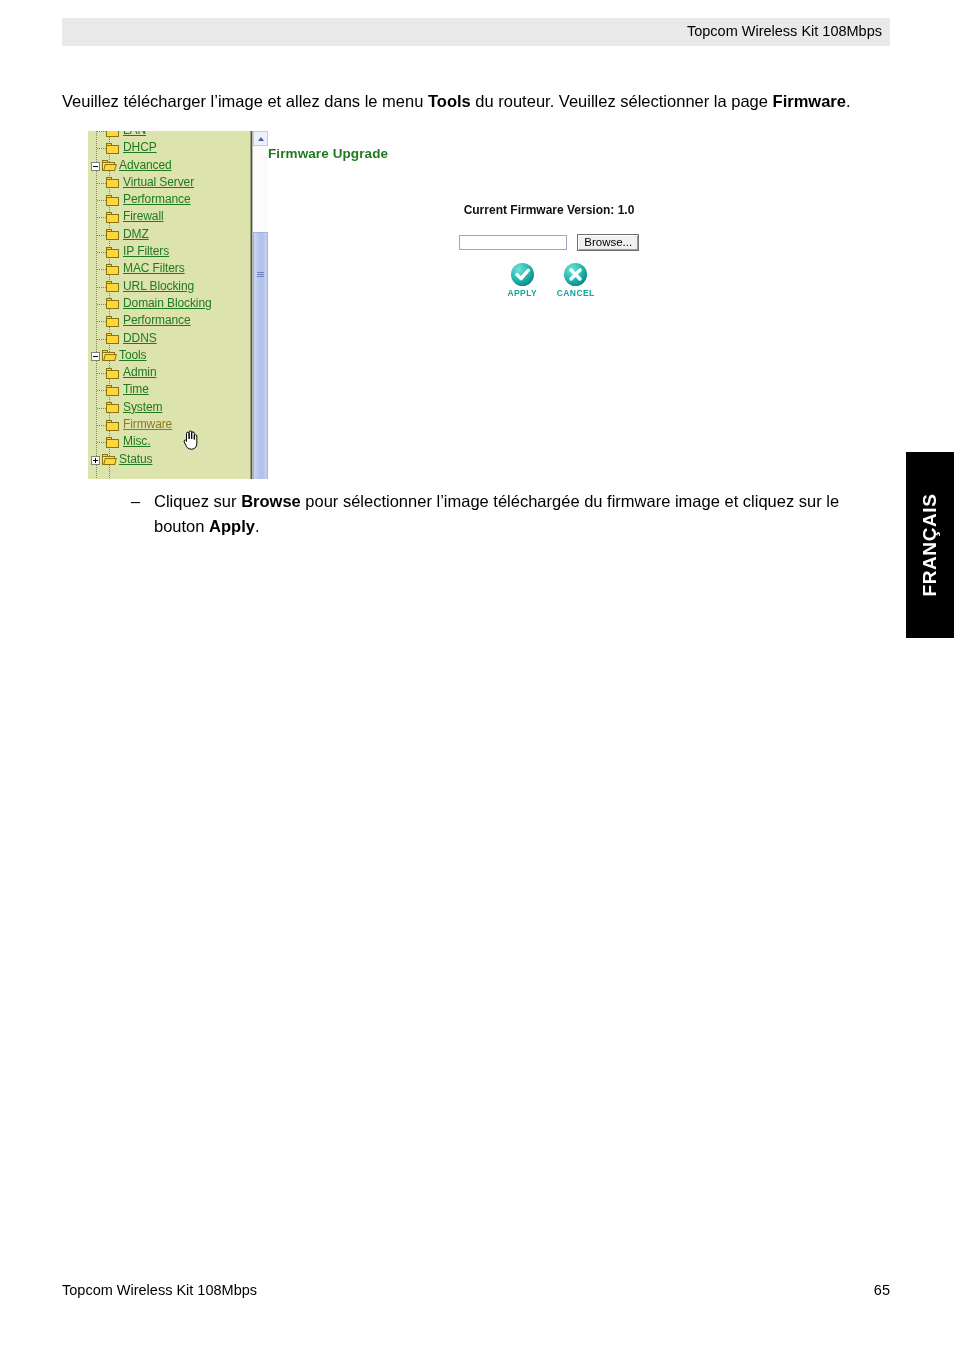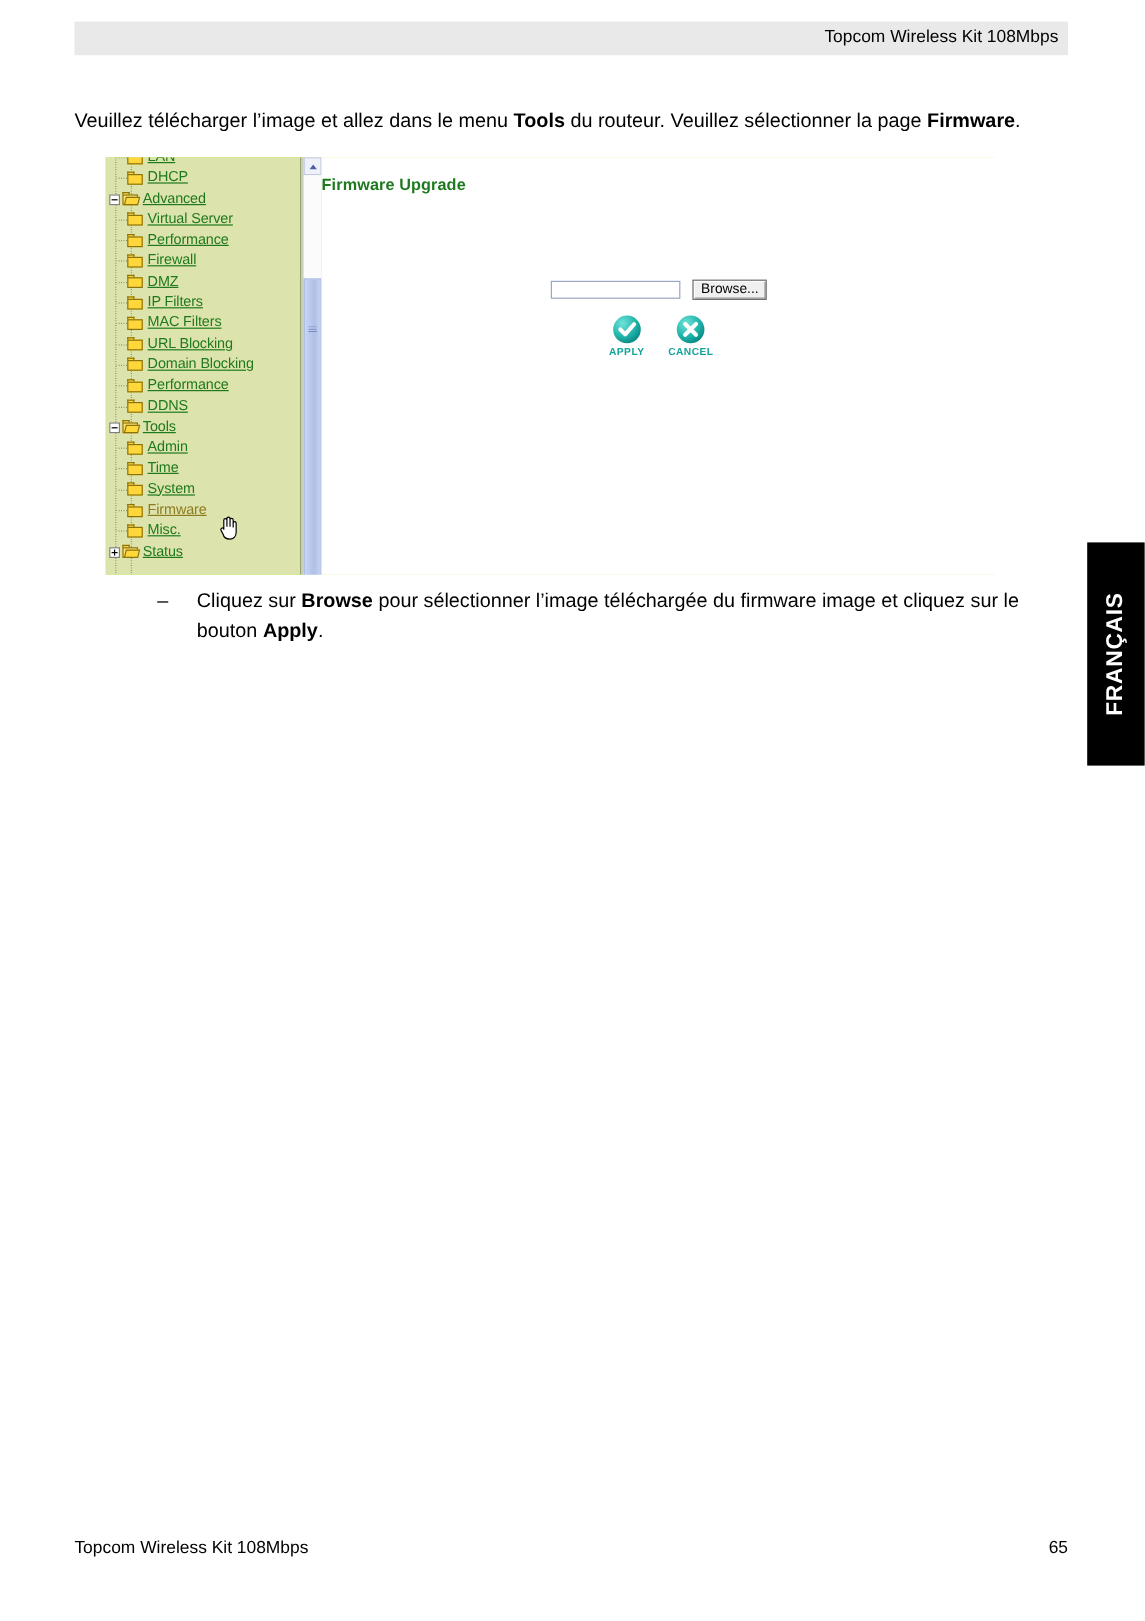--- a/index.html
+++ b/index.html
@@ -47,21 +47,21 @@
   }
   .intro b { font-weight: bold; }
 
   
   .shot {
     position: absolute;
     left: 88px;
     top: 131px;
     width: 742px;
     height: 348px;
-    background: #bef264;
+    background: #0369a1;
   }
   .shot-frame {
     position: absolute;
     left: 0;
     top: 0;
     width: 180px;
     height: 348px;
     overflow: hidden;
   }
   .tree-pane {
@@ -372,21 +372,21 @@
     line-height: 25px;
     color: #000;
   }
   .bullet .dash {
     position: absolute;
     left: 0;
     top: 0;
   }
   .bullet .btext {
     display: block;
-    margin-left: 33px;
+    margin-left: 23px;
   }
   .bullet b { font-weight: bold; }
 
   
   .lang-tab {
     position: absolute;
     left: 906px;
     top: 452px;
     width: 48px;
     height: 186px;
@@ -606,20 +606,21 @@
       <div class="sb-arrow"></div>
       <div class="sb-track">
         <div class="sb-thumb"></div>
         <div class="sb-grip"></div>
       </div>
     </div>
   </div>
 
   <div class="content-pane">
     <div class="fw-title">Firmware Upgrade</div>
+    <div class="fw-version">Current Firmware Version: 1.0</div>
 
     <div class="file-row">
       <input class="file-input" type="text" value="" style="">
       <span class="browse-btn">Browse...</span>
     </div>
 
     <div class="action-row">
       <div class="act">
         <div class="act-circle">
           <svg width="23" height="23" viewBox="0 0 23 23">

